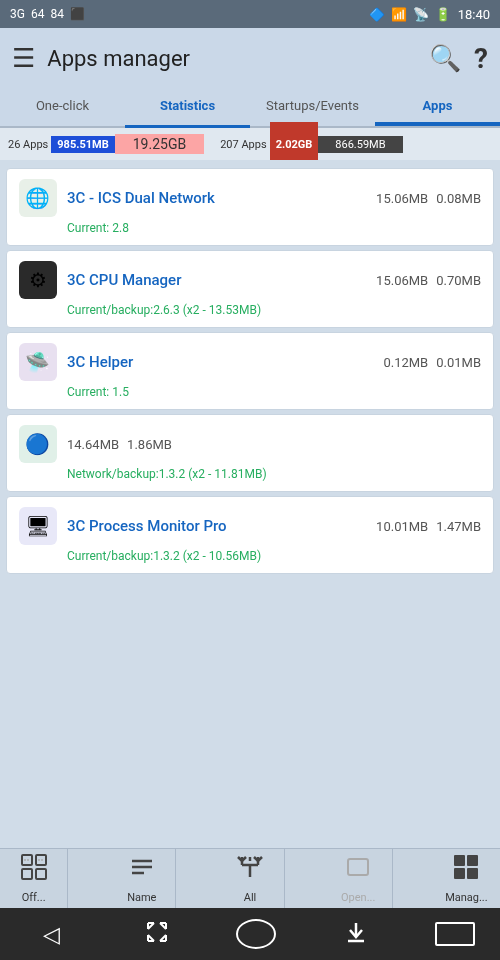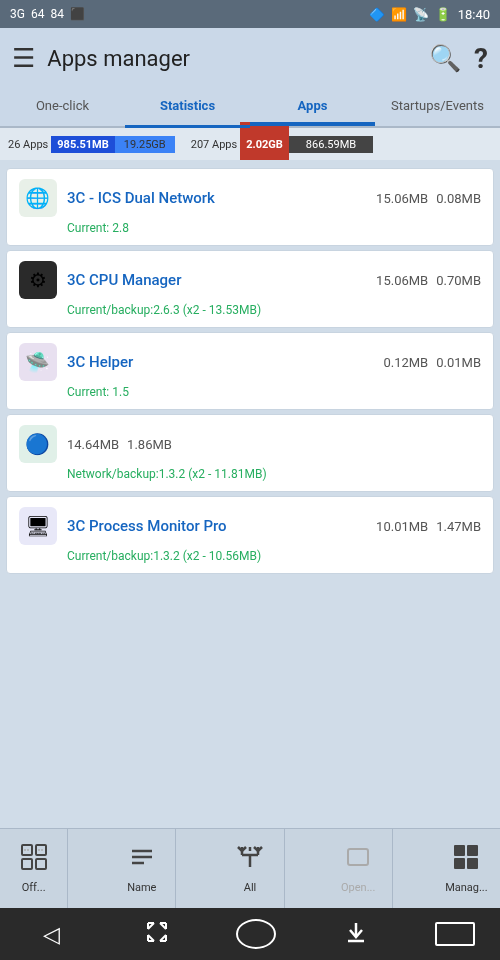--- a/index.html
+++ b/index.html
@@ -89,24 +89,24 @@
     }
     .storage-label-left { color: #333; font-size: 11px; margin-right: 3px; }
     .storage-blue {
       background: #1d4ed8;
       color: white;
       padding: 2px 6px;
       font-size: 11px;
       font-weight: bold;
     }
     .storage-white {
-      background: #3b82f6;
+      background: #fca5a5;
       color: #333;
-      padding: 2px 9px;
-      font-size: 11px;
+      padding: 2px 18px;
+      font-size: 14px;
     }
     .storage-divider { margin: 0 8px; color: #888; }
     .storage-label-right { color: #333; font-size: 11px; margin-right: 3px; }
     .storage-red {
       background: #c0392b;
       color: white;
       padding: 16px 6px;
       font-size: 11px;
       font-weight: bold;
     }
@@ -163,21 +163,21 @@
       margin-top: 4px;
       font-size: 12px;
       color: #27ae60;
       padding-left: 48px;
     }
 
     
     .bottom-toolbar {
       background: #c8d4e0;
       display: flex;
-      height: 80px;
+      height: 60px;
       border-top: 1px solid #aab8c8;
       gap: 40px;
     }
     .toolbar-btn {
       flex: 1;
       display: flex;
       flex-direction: column;
       align-items: center;
       justify-content: center;
       gap: 4px;
@@ -235,25 +235,25 @@
   <span class="header-icon" style="font-weight:bold; font-size:28px;">?</span>
 </div>
 
 <div class="tabs">
   <div class="tab">
     <span>One-click</span>
   </div>
   <div class="tab active">
     <span>Statistics</span>
   </div>
+  <div class="tab">
+    <span>Startups/Events</span>
+  </div>
   <div class="tab active" style="border-bottom: 3px solid #1565C0; color:#1565C0; font-weight:bold;">
     <span>Apps</span>
-  </div>
-  <div class="tab">
-    <span>Startups/Events</span>
   </div>
 </div>
 
 <div class="storage-bar">
   <span class="storage-label-left">26 Apps</span>
   <span class="storage-blue">985.51MB</span>
   <span class="storage-white">19.25GB</span>
   <span class="storage-divider"></span>
   <span class="storage-label-right">207 Apps</span>
   <span class="storage-red">2.02GB</span>

